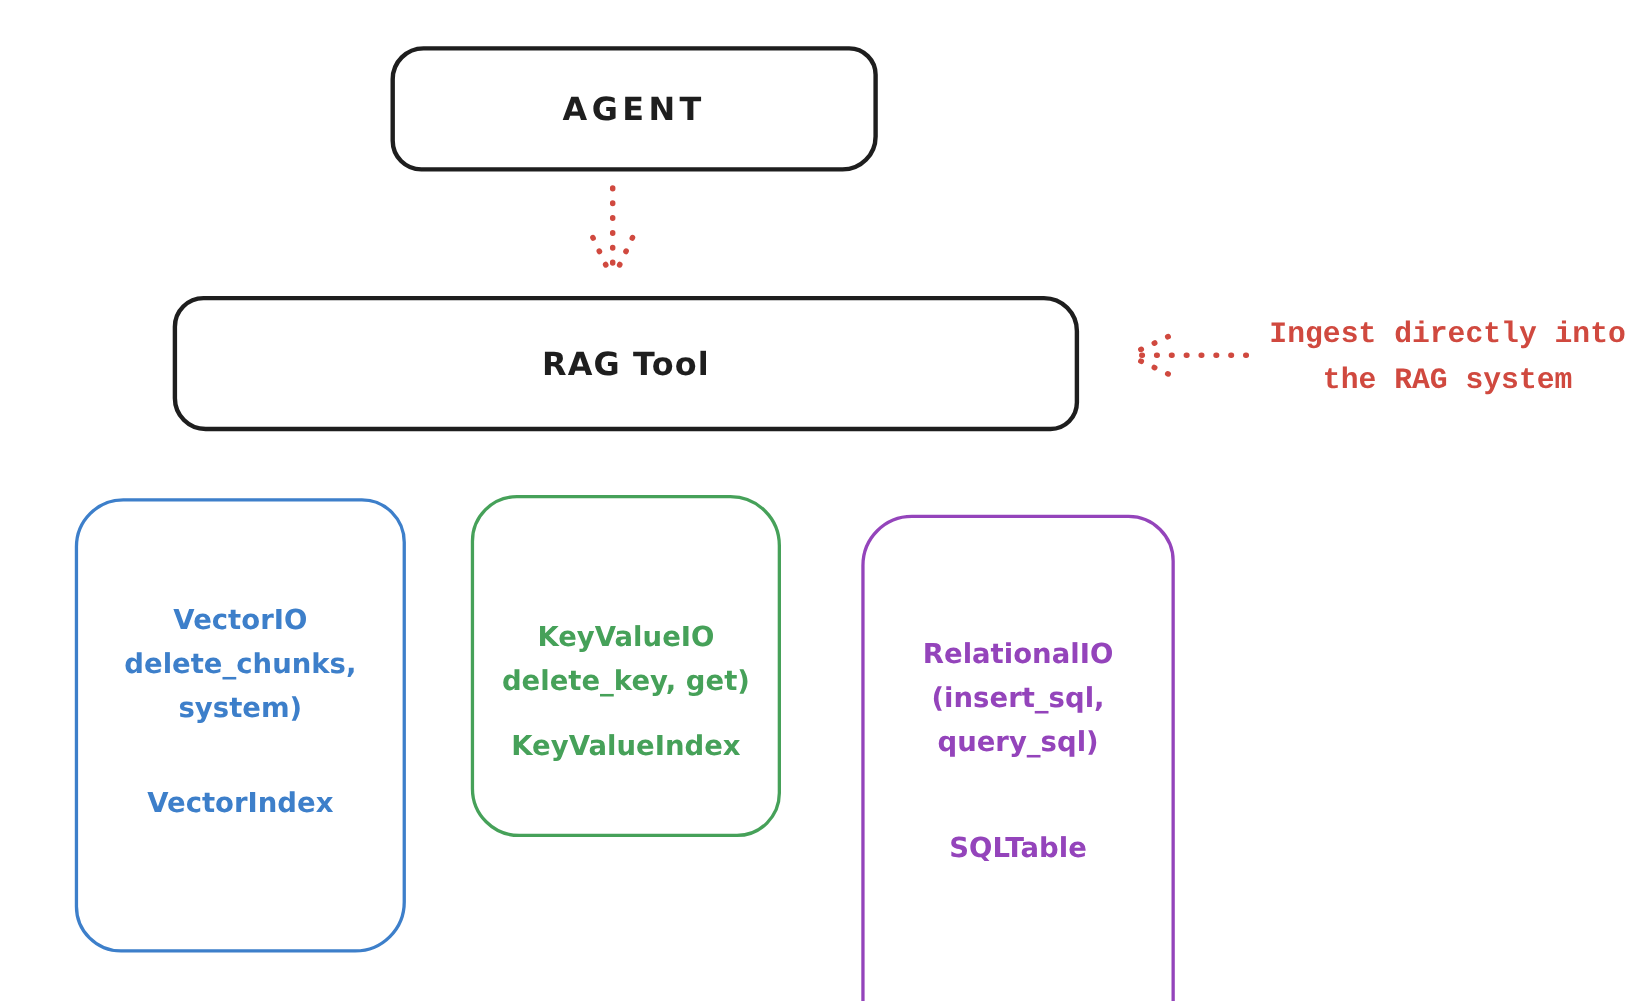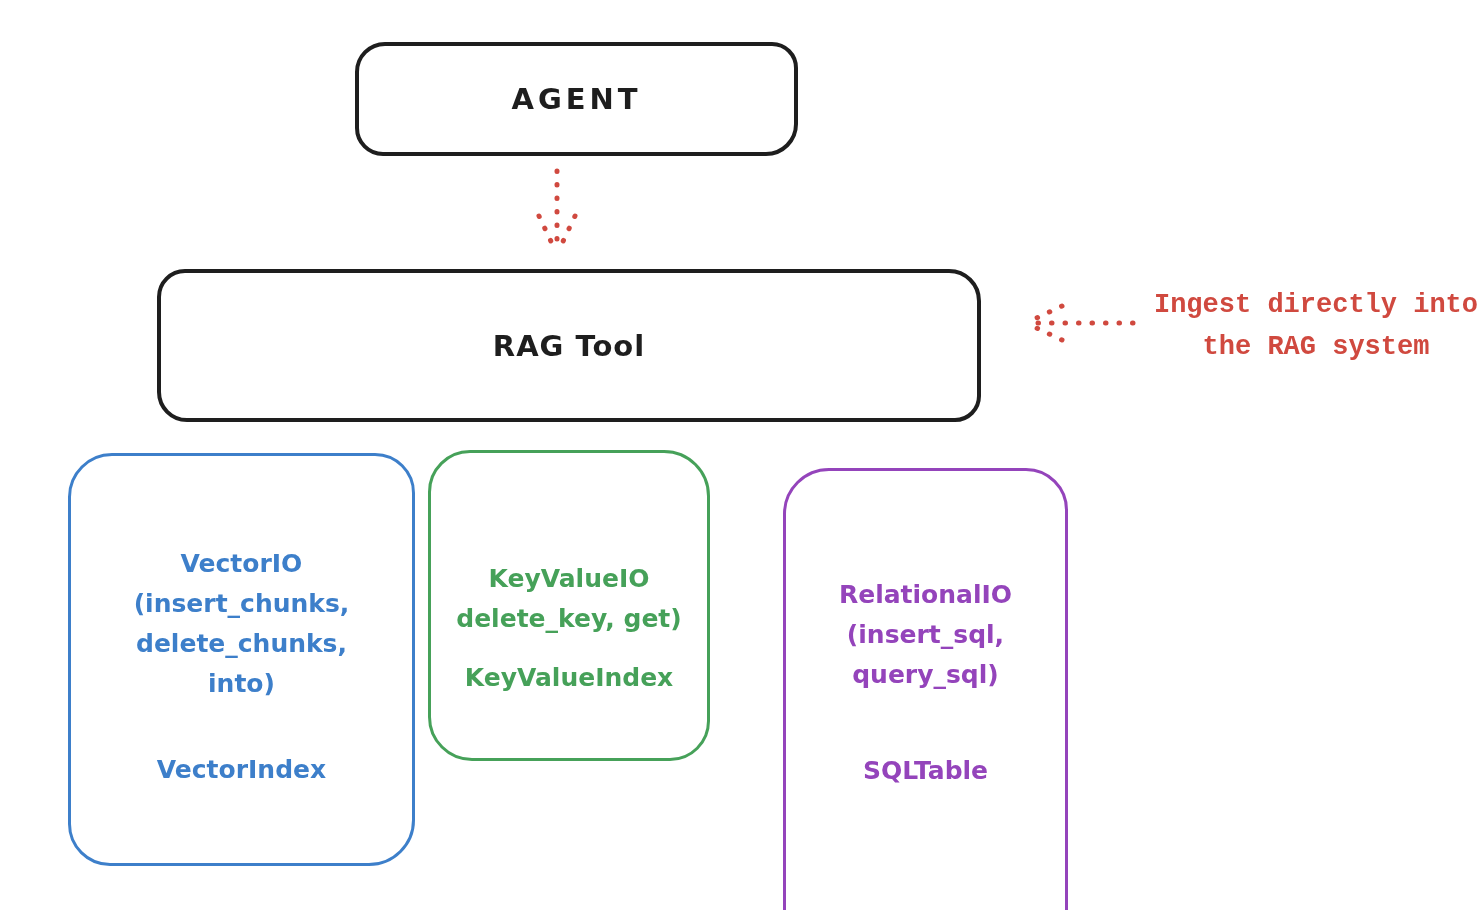--- a/index.html
+++ b/index.html
@@ -28,41 +28,41 @@
     left: 355px; top: 42px;
     width: 443px; height: 114px;
     border: 4px solid var(--color-ink, #1e1e1e);
     border-radius: 30px 26px 32px 28px;
     font-size: 29px;
     font-weight: bold;
     letter-spacing: 4px;
   }
   .node-rag {
     left: 157px; top: 269px;
-    width: 824px; height: 153px;
+    width: 824px; height: 123px;
     border: 4px solid var(--color-ink, #1e1e1e);
     border-radius: 28px 32px 26px 30px;
     font-size: 29px;
     font-weight: bold;
     letter-spacing: 1px;
   }
   .store {
     position: absolute;
     box-sizing: border-box;
     background: #ffffff;
     text-align: center;
     font-size: 25px;
     font-weight: bold;
     line-height: 40px;
   }
   .store .title-lines { margin: 0; }
   .store .index-label { display: block; }
   .store-vector {
     left: 68px; top: 453px;
-    width: 347px; height: 413px;
+    width: 301px; height: 413px;
     border: 3px solid var(--color-blue, #3d7fca);
     border-radius: 44px 40px 46px 42px;
     color: var(--color-blue, #3d7fca);
     padding-top: 88px;
   }
   .store-vector .index-label { margin-top: 46px; }
   .store-keyvalue {
     left: 428px; top: 450px;
     width: 282px; height: 311px;
     border: 3px solid var(--color-green, #46a159);
@@ -134,23 +134,22 @@
   </svg>
 
   <div class="annotation">
     <div>Ingest directly into</div>
     <div>the RAG system</div>
   </div>
 
   <div class="store store-vector">
     <div class="title-lines">
       <div>VectorIO</div>
-      <div>(insert_chunks,</div>
       <div>delete_chunks,</div>
-      <div>into)</div>
+      <div>system)</div>
     </div>
     <span class="index-label">VectorIndex</span>
   </div>
 
   <div class="store store-keyvalue">
     <div class="title-lines">
       <div>KeyValueIO</div>
       <div>delete_key, get)</div>
     </div>
     <span class="index-label">KeyValueIndex</span>

